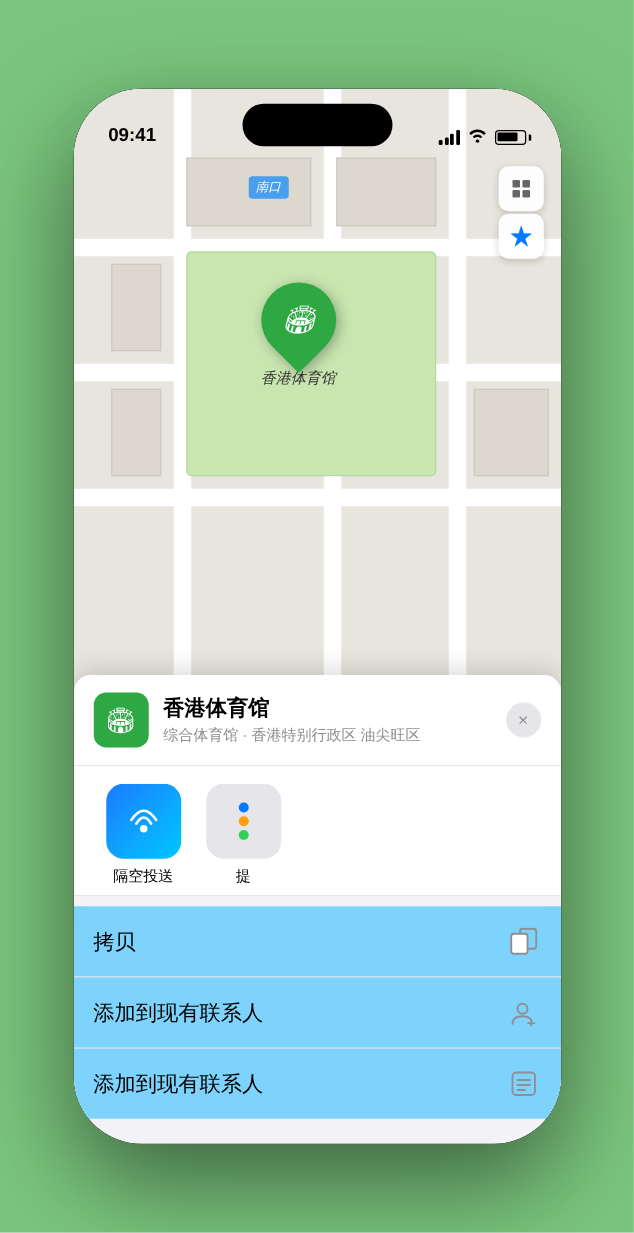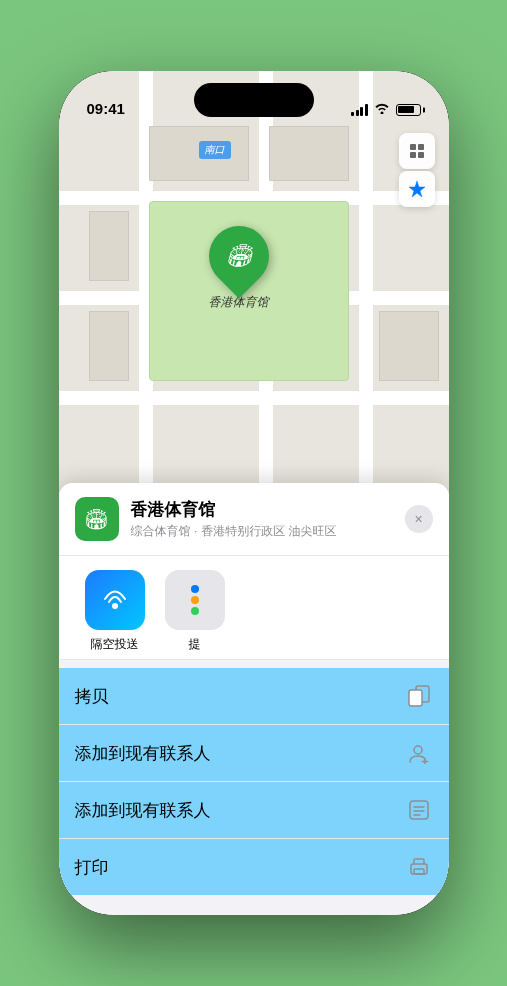--- a/index.html
+++ b/index.html
@@ -571,30 +571,20 @@
           <div class="action-icon">
             <svg width="22" height="22" viewBox="0 0 22 22" fill="none">
               <rect x="2" y="2" width="18" height="18" rx="3" stroke="#8e8e93" stroke-width="1.5" fill="none"></rect>
               <line x1="6" y1="8" x2="16" y2="8" stroke="#8e8e93" stroke-width="1.5" stroke-linecap="round"></line>
               <line x1="6" y1="12" x2="16" y2="12" stroke="#8e8e93" stroke-width="1.5" stroke-linecap="round"></line>
               <line x1="6" y1="16" x2="12" y2="16" stroke="#8e8e93" stroke-width="1.5" stroke-linecap="round"></line>
             </svg>
           </div>
         </div>
 
-        <div class="action-row" style="border-bottom:none;">
-          <span class="action-label">打印</span>
-          <div class="action-icon">
-            <svg width="22" height="22" viewBox="0 0 22 22" fill="none">
-              <rect x="3" y="8" width="16" height="10" rx="2" stroke="#8e8e93" stroke-width="1.5" fill="none"></rect>
-              <path d="M6 8 V4 Q6 3 7 3 H15 Q16 3 16 4 V8" stroke="#8e8e93" stroke-width="1.5" fill="none"></path>
-              <rect x="6" y="13" width="10" height="5" rx="1" stroke="#8e8e93" stroke-width="1.5" fill="none"></rect>
-            </svg>
-          </div>
-        </div>
 
       </div>
 
     </div>
 
     <div class="home-indicator"></div>
 
   </div>
 </div>
 

